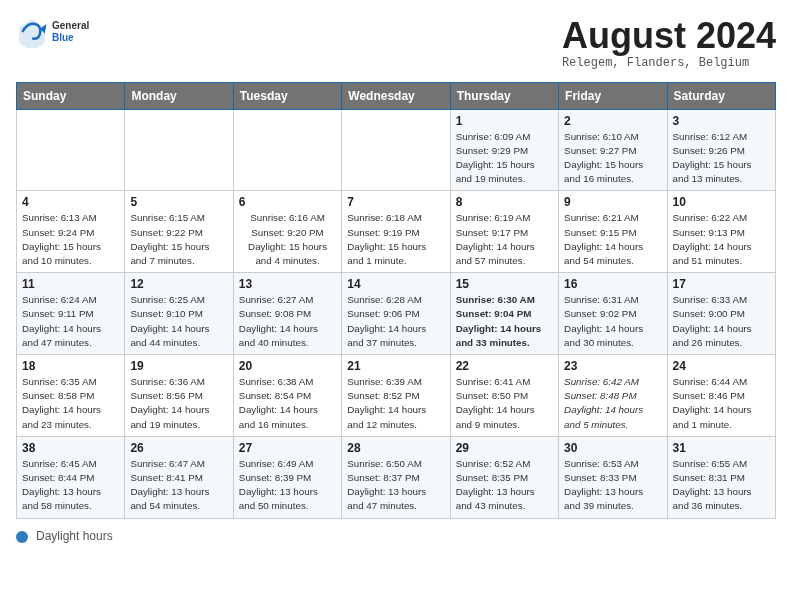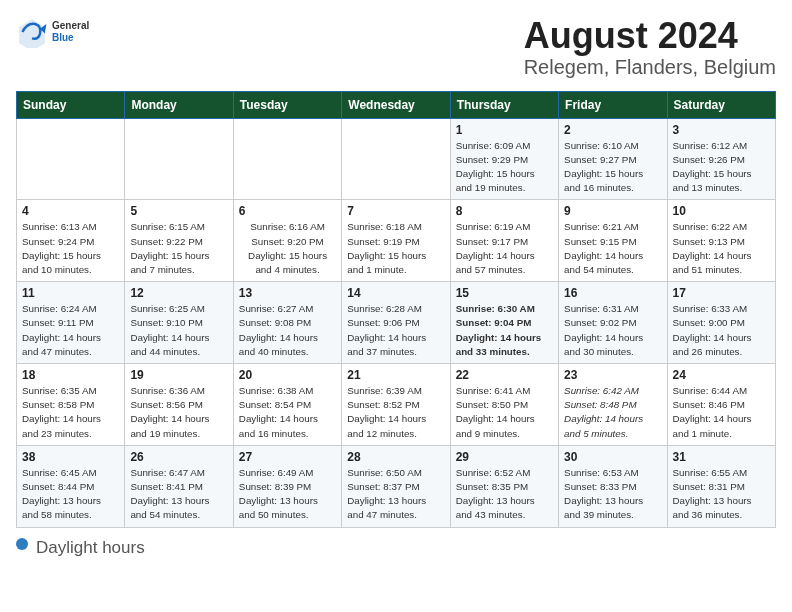--- a/index.html
+++ b/index.html
@@ -37,30 +37,31 @@
     .title-block {
       text-align: left;
     }
     .month-year {
       font-size: 36px;
       font-weight: bold;
       color: #222;
       line-height: 1.1;
     }
     .location {
-      font-size: 20px;
+      font-size: 12px;
       color: #555;
+      font-family: Liberation Mono, monospace;
     }
     .calendar {
       width: 100%;
       border-collapse: collapse;
       font-size: 10.5px;
     }
     .calendar th {
-      background-color: #14532d;
+      background-color: #737373;
       color: #fff;
       text-align: left;
       padding: 6px 6px;
       font-size: 12px;
       font-weight: bold;
       border: 1px solid #2068a8;
     }
     .calendar td {
       border: 1px solid #ccc;
       vertical-align: top;
@@ -85,24 +86,24 @@
     .day-info {
       font-size: 9.8px;
       color: #333;
       line-height: 1.45;
     }
     .empty-cell {
       background: #fff !important;
     }
     .footer {
       margin-top: 10px;
-      font-size: 17px;
+      font-size: 12px;
       color: #555;
       display: flex;
-      align-items: flex-start;
+      align-items: flex-end;
       gap: 4px;
     }
     .footer-dot {
       display: inline-block;
       width: 12px;
       height: 12px;
       background: #2f7dbf;
       border-radius: 50%;
       margin-right: 4px;
     }

